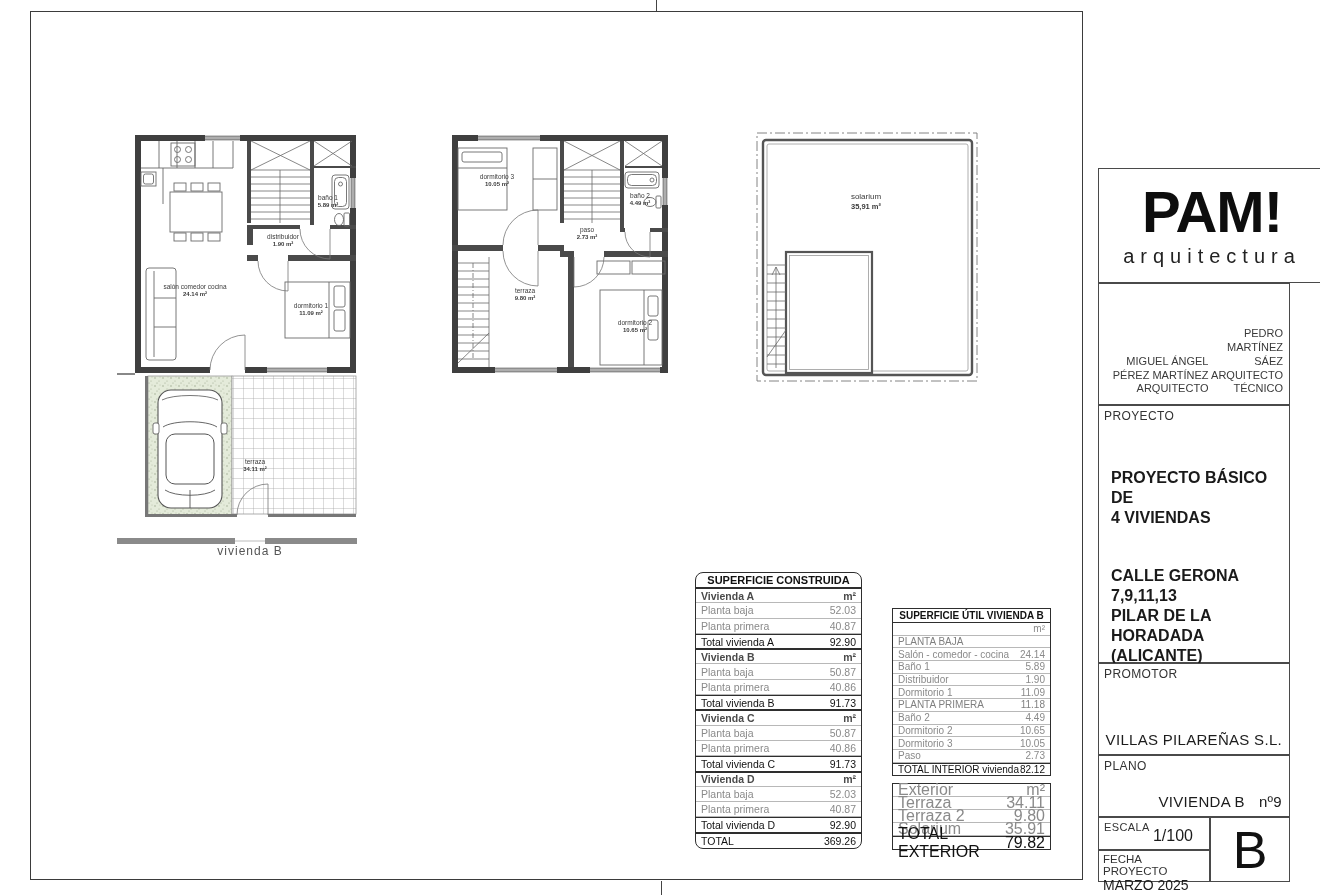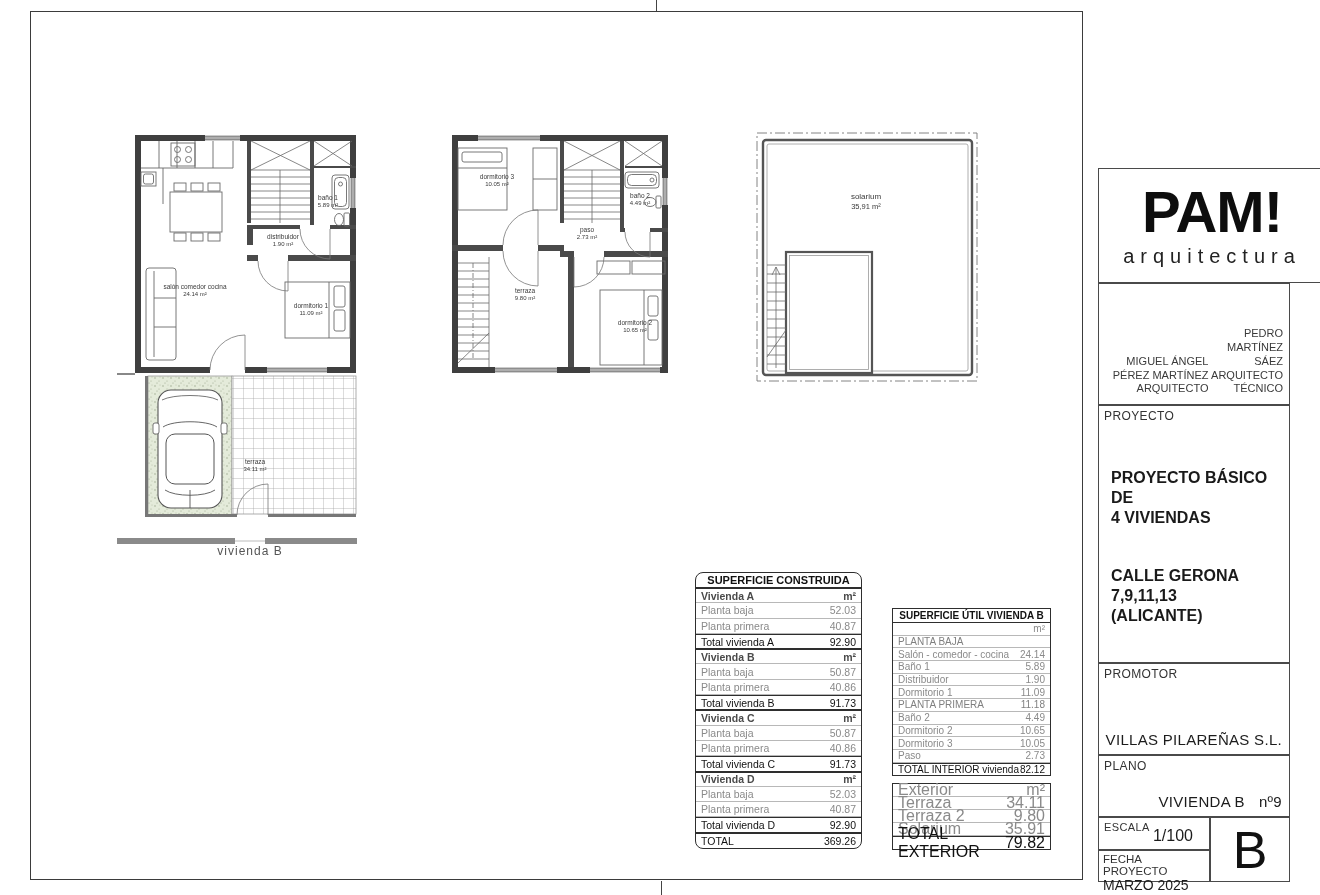--- a/index.html
+++ b/index.html
@@ -9,21 +9,21 @@
   .abs { position:absolute; }
 
   
   .sheet-border { position:absolute; left:30px; top:11px; width:1053px; height:869px;
                   border:1.5px solid #3b3b3b; }
   .fold-mark { position:absolute; width:1px; background:#444; }
 
   
   .room-label { position:absolute; text-align:center; color:#3a3a3a; line-height:1.2; width:70px; }
   .room-label .rn { font-size:6.5px; }
-  .room-label .ra { font-size:6px; }
+  .room-label .ra { font-size:6px;font-weight:bold; }
   .room-label.big .rn { font-size:8px; }
   .room-label.big .ra { font-size:7.5px; }
   .plan-caption { position:absolute; font-size:12px; color:#555; text-align:center;
                   width:110px; letter-spacing:1px; }
 
   
   .stable { position:absolute; background:#fff; border:1.5px solid #2e2e2e; }
   .stable .ttl { font-weight:bold; text-align:center; color:#111;
                  border-bottom:1.5px solid #2e2e2e; }
   .trow { display:flex; justify-content:space-between; align-items:center;
@@ -509,20 +509,21 @@
 </div>
 
 <div class="tb tb-proyecto">
   <div class="tb-label">PROYECTO</div>
   <div class="proy-content">
     <div>PROYECTO BÁSICO DE</div>
     <div>4 VIVIENDAS</div>
     <div class="proy-gap"></div>
     <div>CALLE GERONA</div>
     <div>7,9,11,13</div>
+    <div>PILAR DE LA HORADADA</div>
     <div>(ALICANTE)</div>
   </div>
 </div>
 
 <div class="tb tb-promotor">
   <div class="tb-label">PROMOTOR</div>
   <div class="tb-val-br">VILLAS PILAREÑAS S.L.</div>
 </div>
 
 <div class="tb tb-plano">

